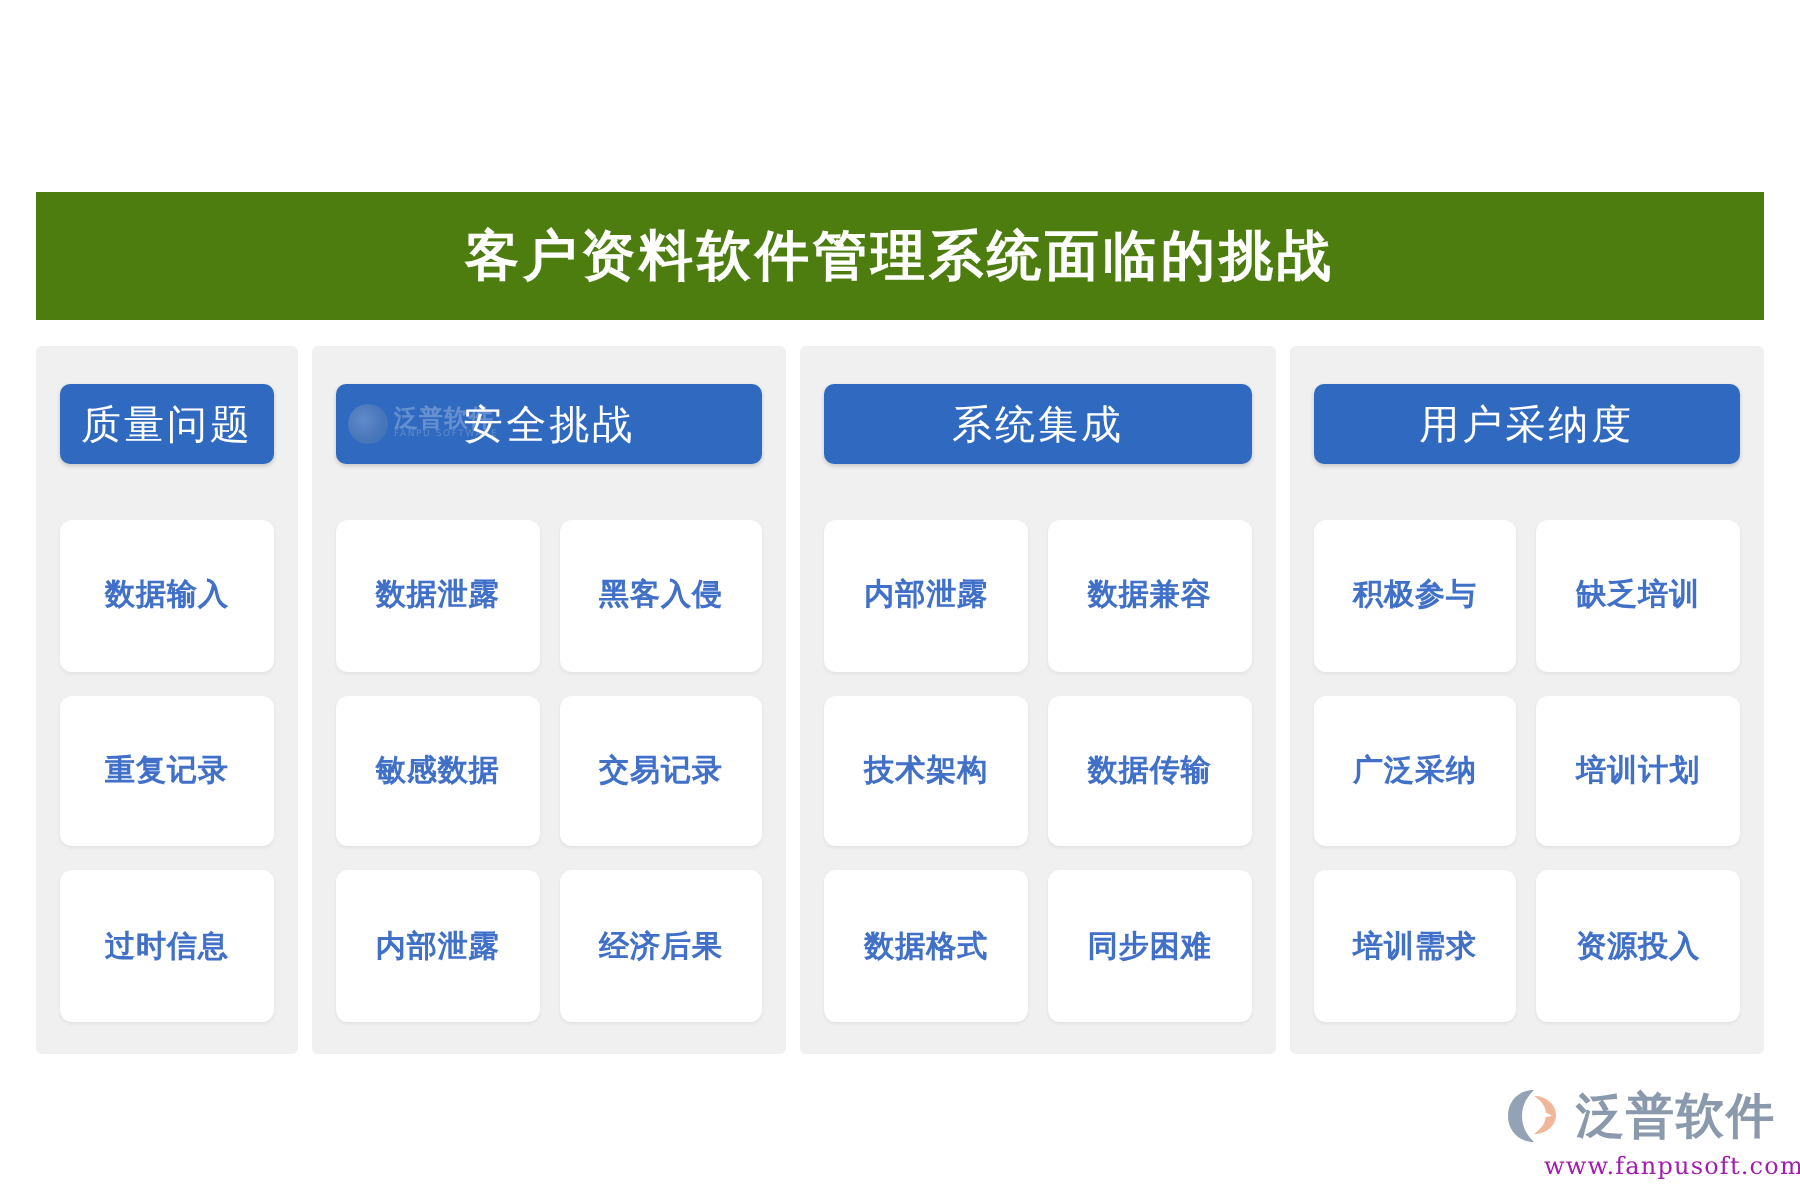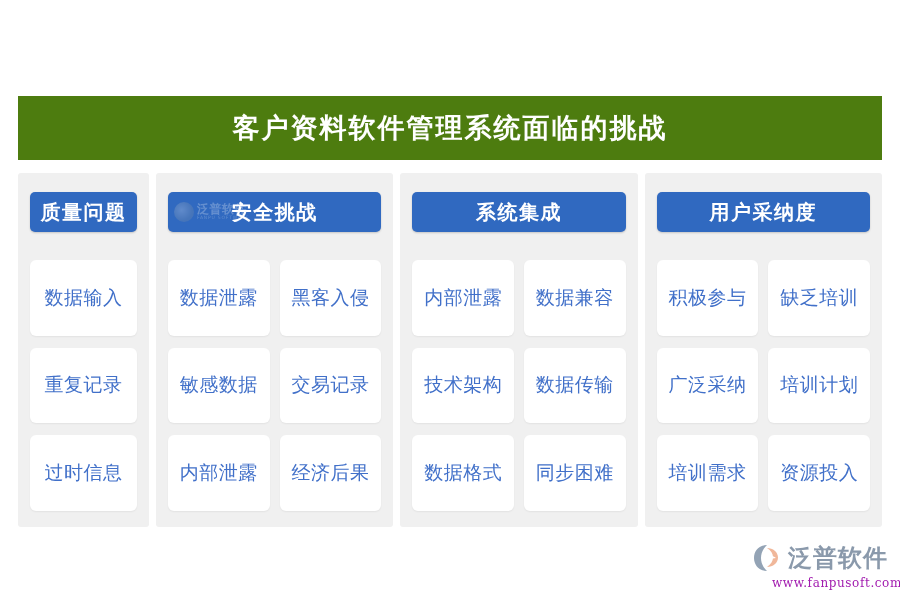--- a/index.html
+++ b/index.html
@@ -79,21 +79,21 @@
     align-items: center;
     justify-content: center;
     box-shadow: 0 1px 2px rgba(0,0,0,0.18);
     position: relative;
     overflow: hidden;
     flex: 0 0 40px;
   }
   .col-header-text {
     color: #ffffff;
     font-size: 20px;
-    font-weight: bold;
+    font-weight: normal;
     letter-spacing: 1.5px;
     font-family: "DejaVu Serif", "Liberation Serif", serif;
     white-space: nowrap;
     position: relative;
     z-index: 2;
   }
 
   
   .header-watermark {
     position: absolute;
@@ -148,22 +148,22 @@
   .card {
     background: #ffffff;
     border-radius: 6px;
     display: flex;
     align-items: center;
     justify-content: center;
     box-shadow: 0 1px 2px rgba(0,0,0,0.06);
   }
   .card-text {
     color: #4170c9;
-    font-size: 19px;
-    font-weight: normal;
+    font-size: 15px;
+    font-weight: bold;
     letter-spacing: 0.5px;
     font-family: "DejaVu Serif", "Liberation Serif", serif;
     white-space: nowrap;
   }
 
   
   .brand {
     position: absolute;
     left: 752px;
     top: 541px;

